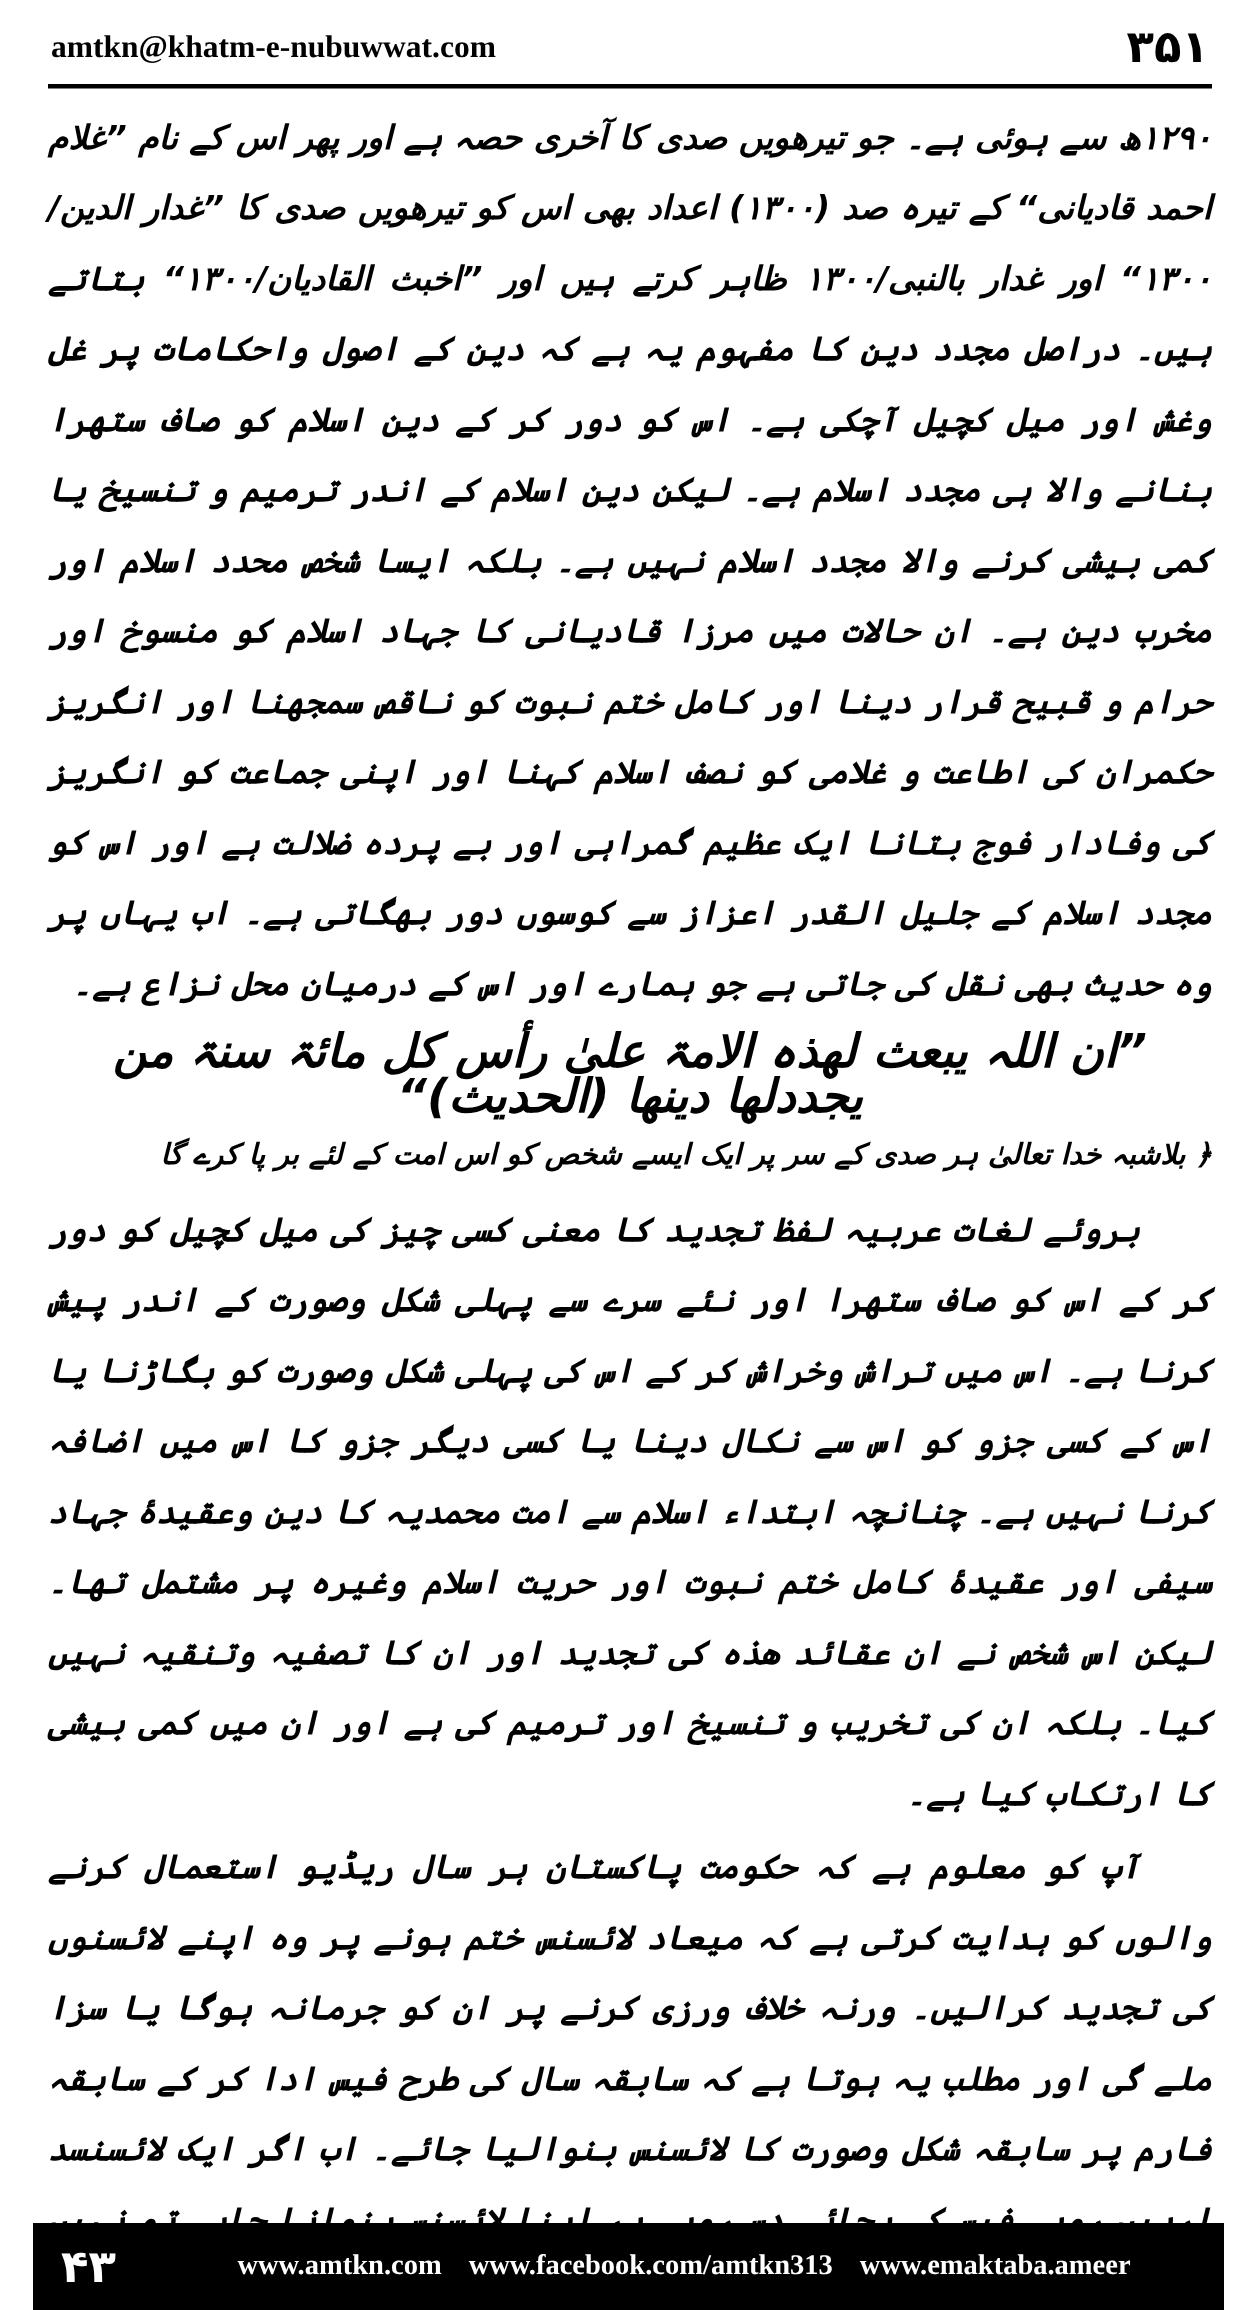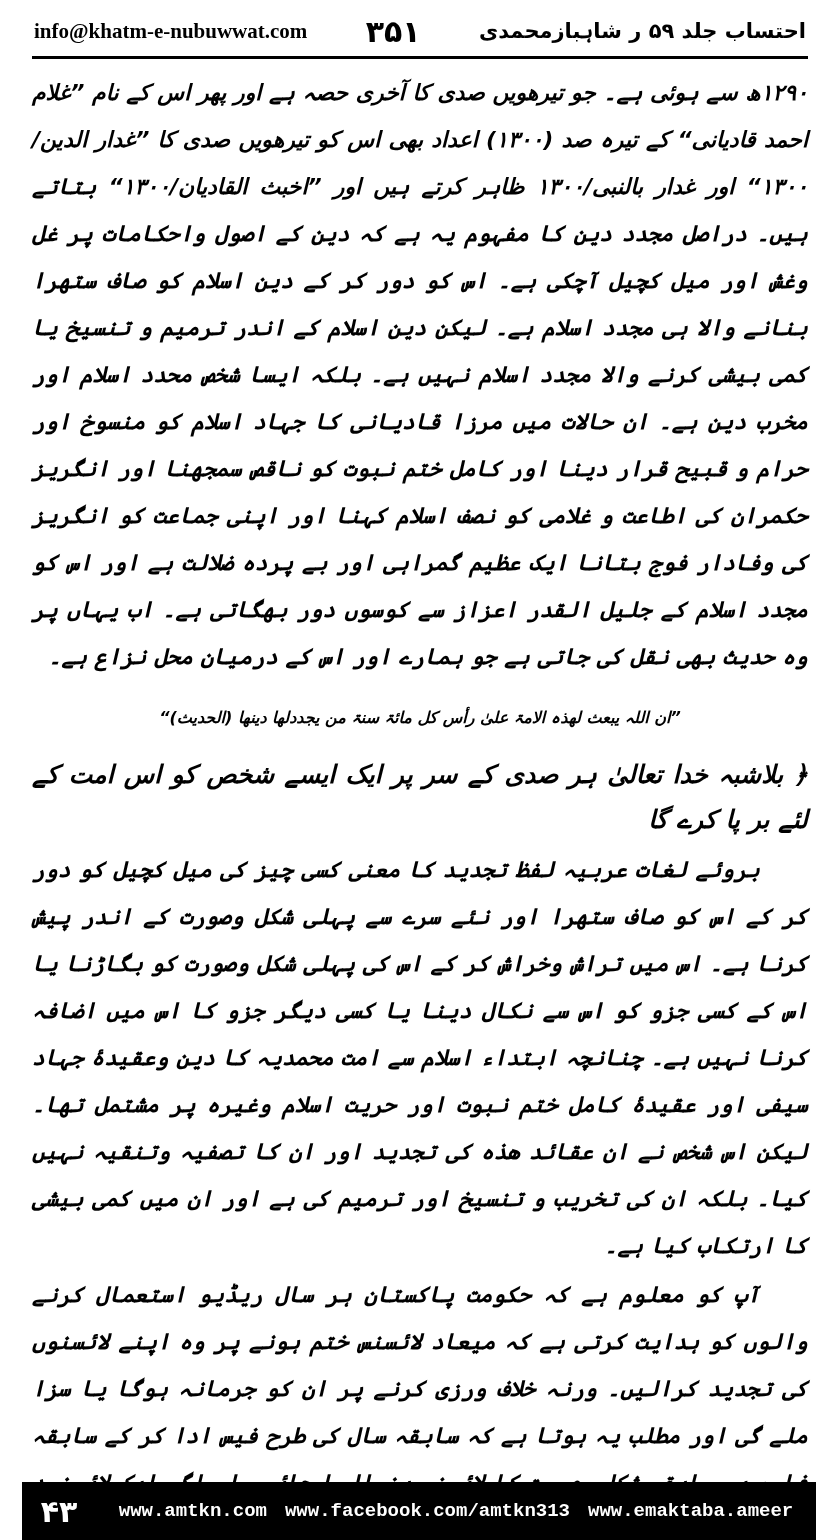--- a/index.html
+++ b/index.html
@@ -74,28 +74,28 @@
     font-size: 22px;
     line-height: 47px;
     text-align: justify;
     font-weight: 600;
   }
   p.para.indent {
     text-indent: 48px;
   }
   .hadith {
     margin: 6px 0 2px 0;
-    font-size: 16px;
-    line-height: 64px;
+    font-size: 31px;
+    line-height: 30px;
     font-weight: bold;
     text-align: center;
   }
   .hadith-trans {
     margin: 0 0 4px 0;
-    font-size: 25px;
+    font-size: 19px;
     line-height: 45px;
     font-weight: 600;
     text-align: justify;
   }
   .hadith-trans-end {
     text-align: center;
     margin: 0 0 6px 0;
     font-size: 21px;
     line-height: 45px;
     font-weight: 600;
@@ -129,31 +129,30 @@
     color: #fff;
     display: flex;
     align-items: center;
     justify-content: center;
     gap: 18px;
     font-family: "Liberation Serif", serif;
     font-size: 19px;
     font-weight: bold;
     margin-right: 24px;
   }
-  .footer-link { white-space: nowrap; font-family: Liberation Mono, monospace; }
+  .footer-link { white-space: nowrap; }
 </style>
 </head>
 <body>
 
 <div class="page">
 
   <div class="header">
-    <div class="header-right">احتساب جلد ۵۹ ر شاہبازمحمدی</div>
     <div class="header-center">۳۵۱</div>
-    <div class="header-left">info@khatm-e-nubuwwat.com</div>
+    <div class="header-left">amtkn@khatm-e-nubuwwat.com</div>
   </div>
   <hr class="rule">
 
   <div class="content">
 
     <p class="para">۱۲۹۰ھ سے ہوئی ہے۔ جو تیرھویں صدی کا آخری حصہ ہے اور پھر اس کے نام ”غلام احمد قادیانی“ کے تیرہ صد (۱۳۰۰) اعداد بھی اس کو تیرھویں صدی کا ”غدار الدین/۱۳۰۰“ اور غدار بالنبی/۱۳۰۰ ظاہر کرتے ہیں اور ”اخبث القادیان/۱۳۰۰“ بتاتے ہیں۔ دراصل مجدد دین کا مفہوم یہ ہے کہ دین کے اصول واحکامات پر غل وغش اور میل کچیل آچکی ہے۔ اس کو دور کر کے دین اسلام کو صاف ستھرا بنانے والا ہی مجدد اسلام ہے۔ لیکن دین اسلام کے اندر ترمیم و تنسیخ یا کمی بیشی کرنے والا مجدد اسلام نہیں ہے۔ بلکہ ایسا شخص محدد اسلام اور مخرب دین ہے۔ ان حالات میں مرزا قادیانی کا جہاد اسلام کو منسوخ اور حرام و قبیح قرار دینا اور کامل ختم نبوت کو ناقص سمجھنا اور انگریز حکمران کی اطاعت و غلامی کو نصف اسلام کہنا اور اپنی جماعت کو انگریز کی وفادار فوج بتانا ایک عظیم گمراہی اور بے پردہ ضلالت ہے اور اس کو مجدد اسلام کے جلیل القدر اعزاز سے کوسوں دور بھگاتی ہے۔ اب یہاں پر وہ حدیث بھی نقل کی جاتی ہے جو ہمارے اور اس کے درمیان محل نزاع ہے۔</p>
 
     <p class="hadith">”ان اللہ یبعث لھذہ الامۃ علیٰ رأس کل مائۃ سنۃ من یجددلھا دینھا (الحدیث)“</p>
 
     <p class="hadith-trans">﴿ بلاشبہ خدا تعالیٰ ہر صدی کے سر پر ایک ایسے شخص کو اس امت کے لئے بر پا کرے گا</p>

